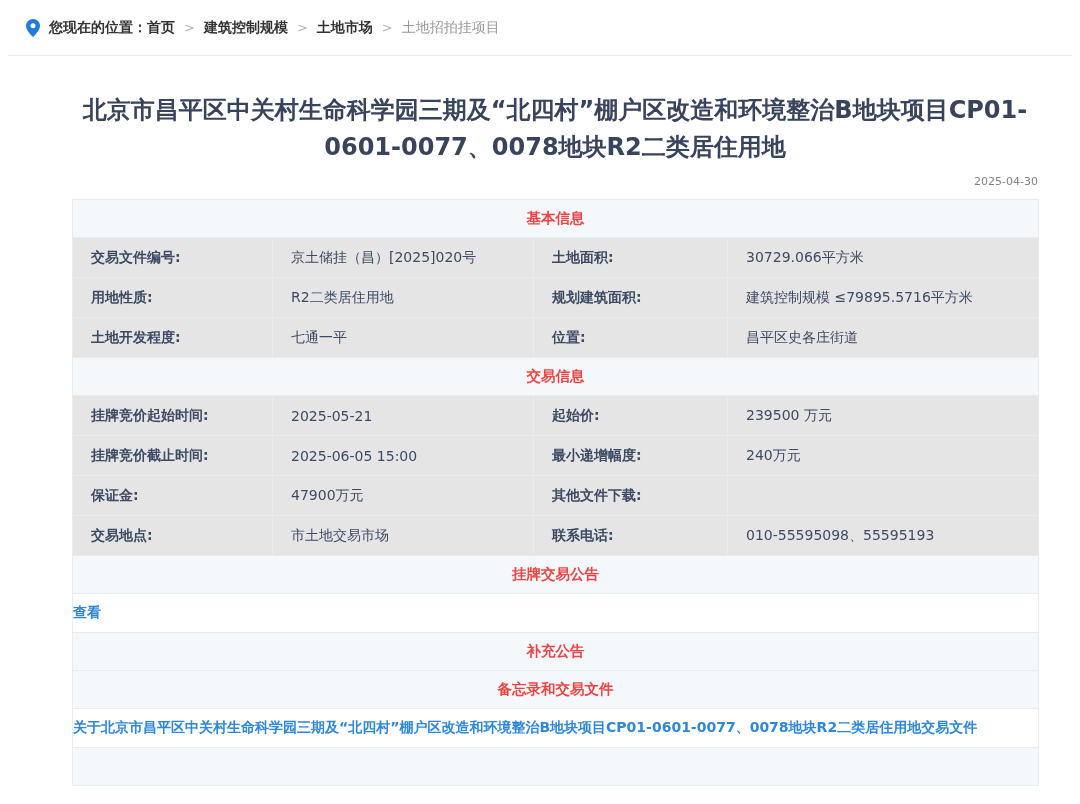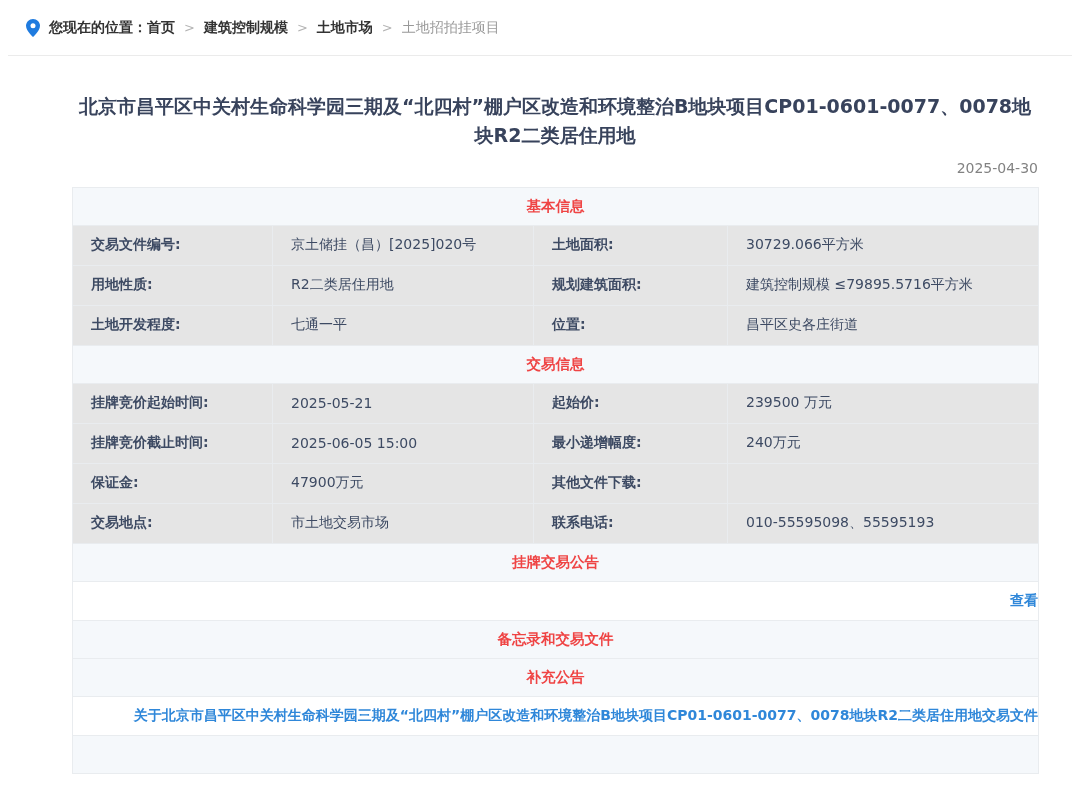--- a/index.html
+++ b/index.html
@@ -21,30 +21,30 @@
   .crumb-prefix { color: #333333; font-weight: 600; }
   .crumb-link { color: #333333; font-weight: 600; text-decoration: none; cursor: pointer; }
   .crumb-sep { color: #b3b3b3; margin: 0 9px; font-size: 13px; }
   .crumb-current { color: #999999; font-weight: 400; }
   .top-divider { border-bottom: 1px solid #ebebeb; margin: 0 8px; }
 
   
   .content { margin: 0 42px 0 72px; width: 966px; }
   .page-title {
     margin-top: 36px;
-    font-size: 19px;
+    font-size: 24px;
     font-weight: 700;
     line-height: 1.55;
     text-align: center;
     color: #38435c;
   }
   .pub-date {
     margin-top: 9px;
     text-align: right;
-    font-size: 14px;
+    font-size: 11px;
     color: #828282;
   }
 
   
   table.detail {
     margin-top: 11px;
     width: 966px;
     border-collapse: collapse;
     table-layout: fixed;
     font-size: 14px;
@@ -58,21 +58,21 @@
     color: #ef4444;
     font-weight: 700;
     font-size: 14.5px;
   }
   tr.data-row td { height: 40px; background: #e5e5e5; padding-left: 18px; }
   td.cell-label { font-weight: 600; }
   td.cell-value { font-weight: 400; }
   tr.link-row td {
     height: 39px;
     background: #ffffff;
-    text-align: right;
+    text-align: left;
     margin-left: 43px;
   }
   tr.link-row td a {
     color: #2f87d9;
     font-weight: 600;
     text-decoration: none;
     cursor: pointer;
   }
   tr.partial-row td { height: 38px; background: #f5f8fb; }
 </style>
@@ -161,25 +161,25 @@
     <tr class="section-row">
       <td colspan="4">挂牌交易公告</td>
     </tr>
     <tr class="link-row">
       <td colspan="4">
         <a>查看</a>
       </td>
     </tr>
 
     <tr class="section-row">
-      <td colspan="4">备忘录和交易文件</td>
+      <td colspan="4">补充公告</td>
     </tr>
 
     <tr class="section-row">
-      <td colspan="4">补充公告</td>
+      <td colspan="4">备忘录和交易文件</td>
     </tr>
     <tr class="link-row">
       <td colspan="4">
         <a>关于北京市昌平区中关村生命科学园三期及“北四村”棚户区改造和环境整治B地块项目CP01-0601-0077、0078地块R2二类居住用地交易文件</a>
       </td>
     </tr>
 
     <tr class="partial-row">
       <td colspan="4"></td>
     </tr>

